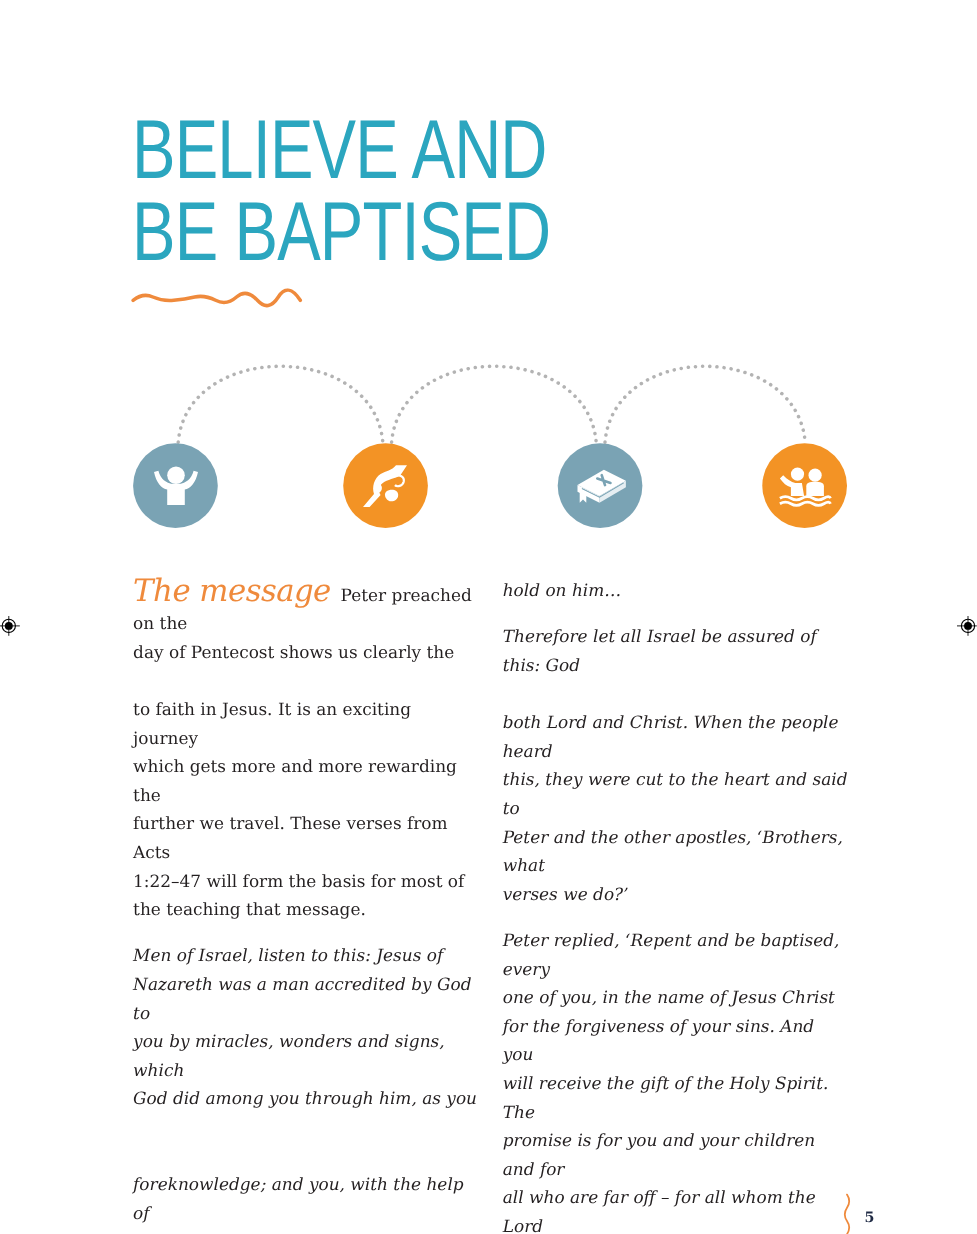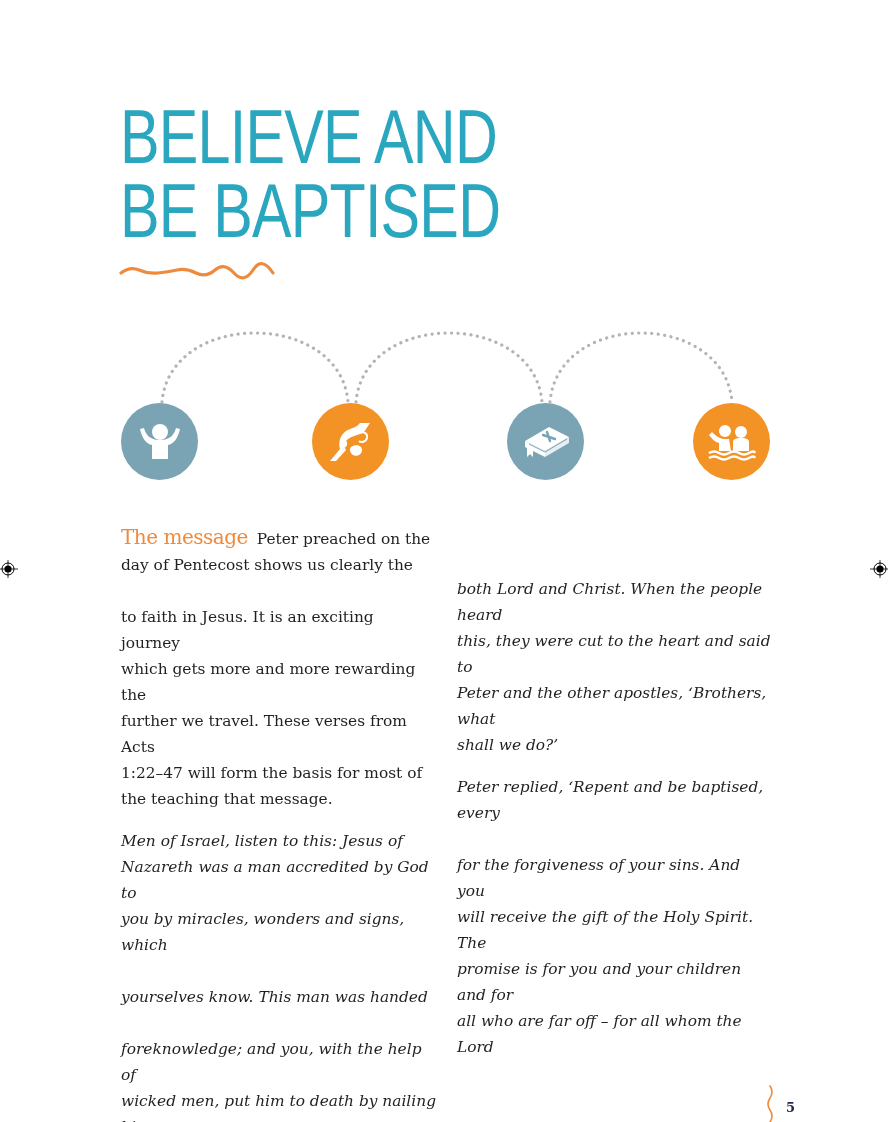--- a/index.html
+++ b/index.html
@@ -28,22 +28,22 @@
     .step-icon svg { display: block; }
     .col {
       position: absolute; top: 524px; width: 315px;
       font-size: 15.4px; line-height: 26px;
     }
     .col p { margin: 0 0 16px 0; }
     .col-left { left: 121px; }
     .col-right { left: 457px; }
     .italic { font-style: italic; }
     .lead {
-      font-family: "DejaVu Serif", serif; 
-      color: #ef8a3c; font-size: 20px; letter-spacing: -0.5px;
+      font-family: "DejaVu Serif", serif; font-style: italic;
+      color: #ef8a3c; font-size: 28px; letter-spacing: -0.5px;
       margin-right: 4px;
     }
     .crop-mark { position: absolute; width: 20px; height: 20px; }
     .page-num {
       position: absolute; left: 786px; top: 1100px;
       font-size: 13px; font-weight: bold; color: #1f2a44;
       font-family: "DejaVu Serif", serif;
     }
     .page-squiggle { position: absolute; left: 764px; top: 1084px; }
   </style>
@@ -114,43 +114,46 @@
     <span>to faith in Jesus. It is an exciting journey</span><br>
     <span>which gets more and more rewarding the</span><br>
     <span>further we travel. These verses from Acts</span><br>
     <span>1:22–47 will form the basis for most of</span><br>
     <span>the teaching that message.</span>
   </p>
   <p class="italic">
     <span>Men of Israel, listen to this: Jesus of</span><br>
     <span>Nazareth was a man accredited by God to</span><br>
     <span>you by miracles, wonders and signs, which</span><br>
+    <span>God did among you through him, as you</span><br>
     <br>
-    <span>yourselves know. This man was handed</span><br>
     <br>
     <span>foreknowledge; and you, with the help of</span><br>
     <span>wicked men, put him to death by nailing him</span><br>
     <br>
     <br>
     
   </p>
 </div>
 
 <div class="col col-right italic">
   <p>
-    <br>
+    <span>hold on him…</span>
+  </p>
+  <p>
+    <span>Therefore let all Israel be assured of this: God</span><br>
     <br>
     <span>both Lord and Christ. When the people heard</span><br>
     <span>this, they were cut to the heart and said to</span><br>
     <span>Peter and the other apostles, ‘Brothers, what</span><br>
-    <span>shall we do?’</span>
+    <span>verses we do?’</span>
   </p>
   <p>
     <span>Peter replied, ‘Repent and be baptised, every</span><br>
-    <br>
+    <span>one of you, in the name of Jesus Christ</span><br>
     <span>for the forgiveness of your sins. And you</span><br>
     <span>will receive the gift of the Holy Spirit. The</span><br>
     <span>promise is for you and your children and for</span><br>
     <span>all who are far off – for all whom the Lord</span><br>
     
   </p>
 
 </div>
 
 <svg class="crop-mark" style="left:0px; top:560px;" width="20" height="20" viewBox="0 0 20 20">

